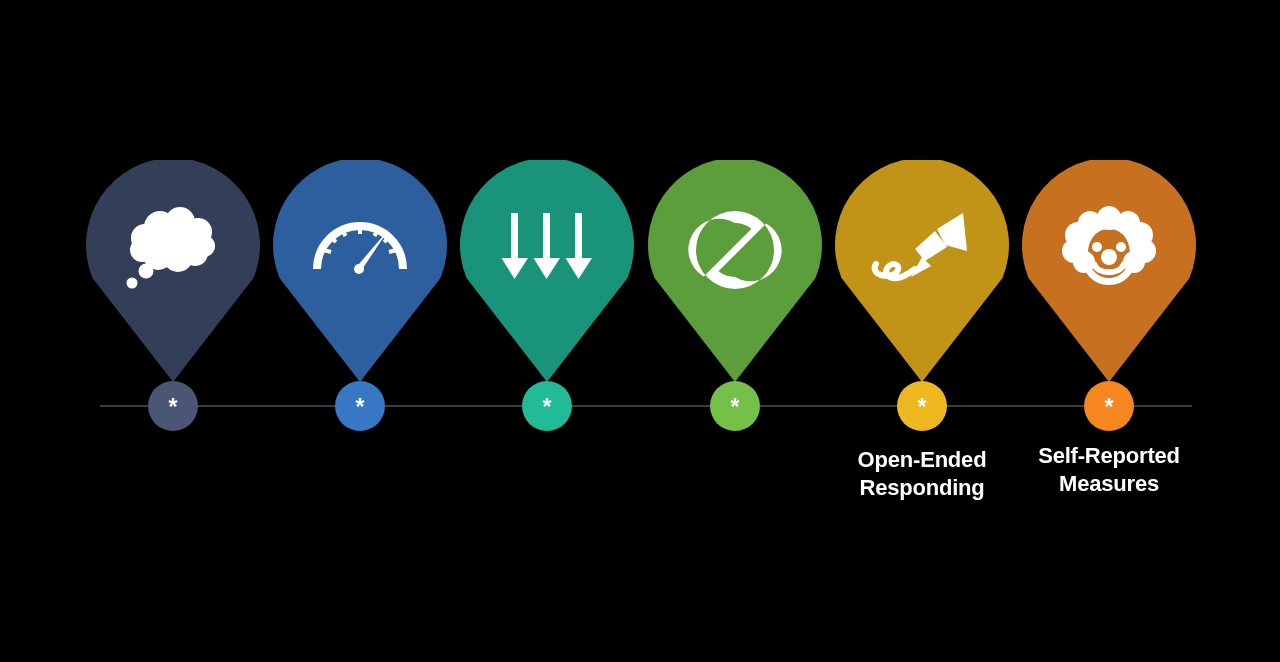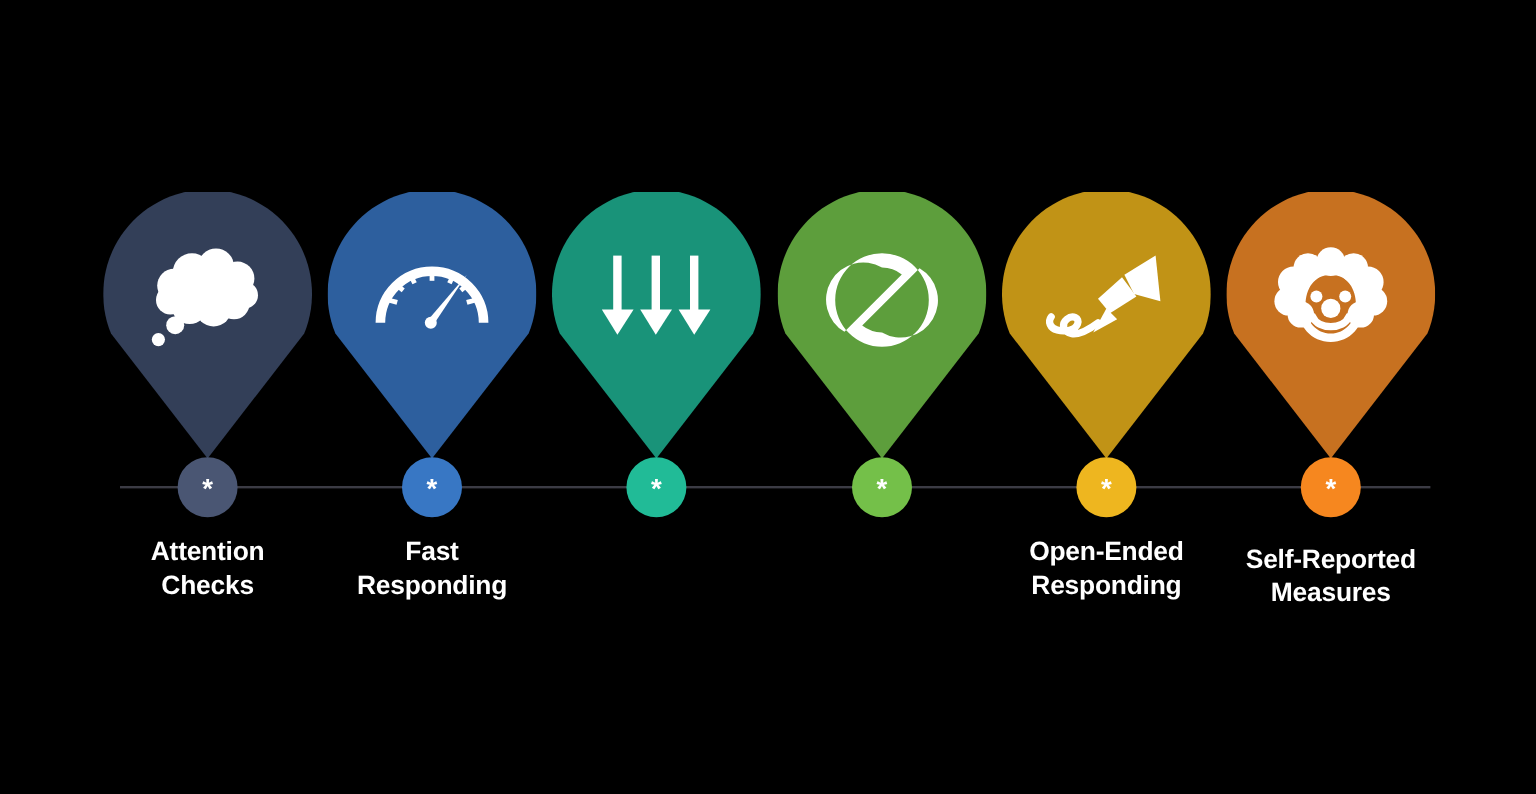--- a/index.html
+++ b/index.html
@@ -66,21 +66,21 @@
     top:446px;
     text-align:center;
     color:#ffffff;
     font-size:22px;
     font-weight:700;
     line-height:1.28;
     letter-spacing:-0.2px;
     font-family:"Liberation Sans", sans-serif;
     white-space:pre-line;
   }
-  .pin-label.raised { top:452px; }
+  .pin-label.raised { top:442px; }
   .icon-layer {
     position:absolute;
     left:50%;
     transform:translateX(-50%);
     top:205px;
     width:110px; height:90px;
     pointer-events:none;
   }
   .icon-layer svg { display:block; width:100%; height:100%; fill:#ffffff; }
 </style>
@@ -112,22 +112,20 @@
         <circle cx="77" cy="48" r="13"></circle>
         <rect x="24" y="22" width="62" height="28" rx="6"></rect>
         <circle cx="28" cy="66" r="7.5"></circle>
         <circle cx="14" cy="78" r="5.5"></circle>
       </g>
     </svg>
         </div>
         <div class="pin-dot" style="background: rgb(74, 86, 115);">
           <span class="asterisk">*</span>
         </div>
-        <div class="pin-label">Attention
-Checks</div>
       </div>
       <div class="pin-item" style="left: 245px;">
         <div class="pin-shape">
           <svg viewBox="0 0 174 222" preserveAspectRatio="none">
             <path d="M87 222 L6.5 118 A87 87 0 1 1 167.5 118 Z" fill="#2d5f9e"></path>
           </svg>
         </div>
         <div class="icon-layer">
           <svg viewBox="0 0 110 90">
       <g fill="none" stroke="#ffffff" stroke-width="8" stroke-linecap="butt">
@@ -142,22 +140,20 @@
         <line x1="85" y1="32" x2="79" y2="37"></line>
         <line x1="91.5" y1="45" x2="84" y2="47"></line>
       </g>
       <polygon points="84,24 54,59 50,66 58,63"></polygon>
       <circle cx="54" cy="64" r="5"></circle>
     </svg>
         </div>
         <div class="pin-dot" style="background: rgb(56, 119, 196);">
           <span class="asterisk">*</span>
         </div>
-        <div class="pin-label">Fast
-Responding</div>
       </div>
       <div class="pin-item" style="left: 432px;">
         <div class="pin-shape">
           <svg viewBox="0 0 174 222" preserveAspectRatio="none">
             <path d="M87 222 L6.5 118 A87 87 0 1 1 167.5 118 Z" fill="#199379"></path>
           </svg>
         </div>
         <div class="icon-layer">
           <svg viewBox="0 0 110 90">
       <g fill="#ffffff">

